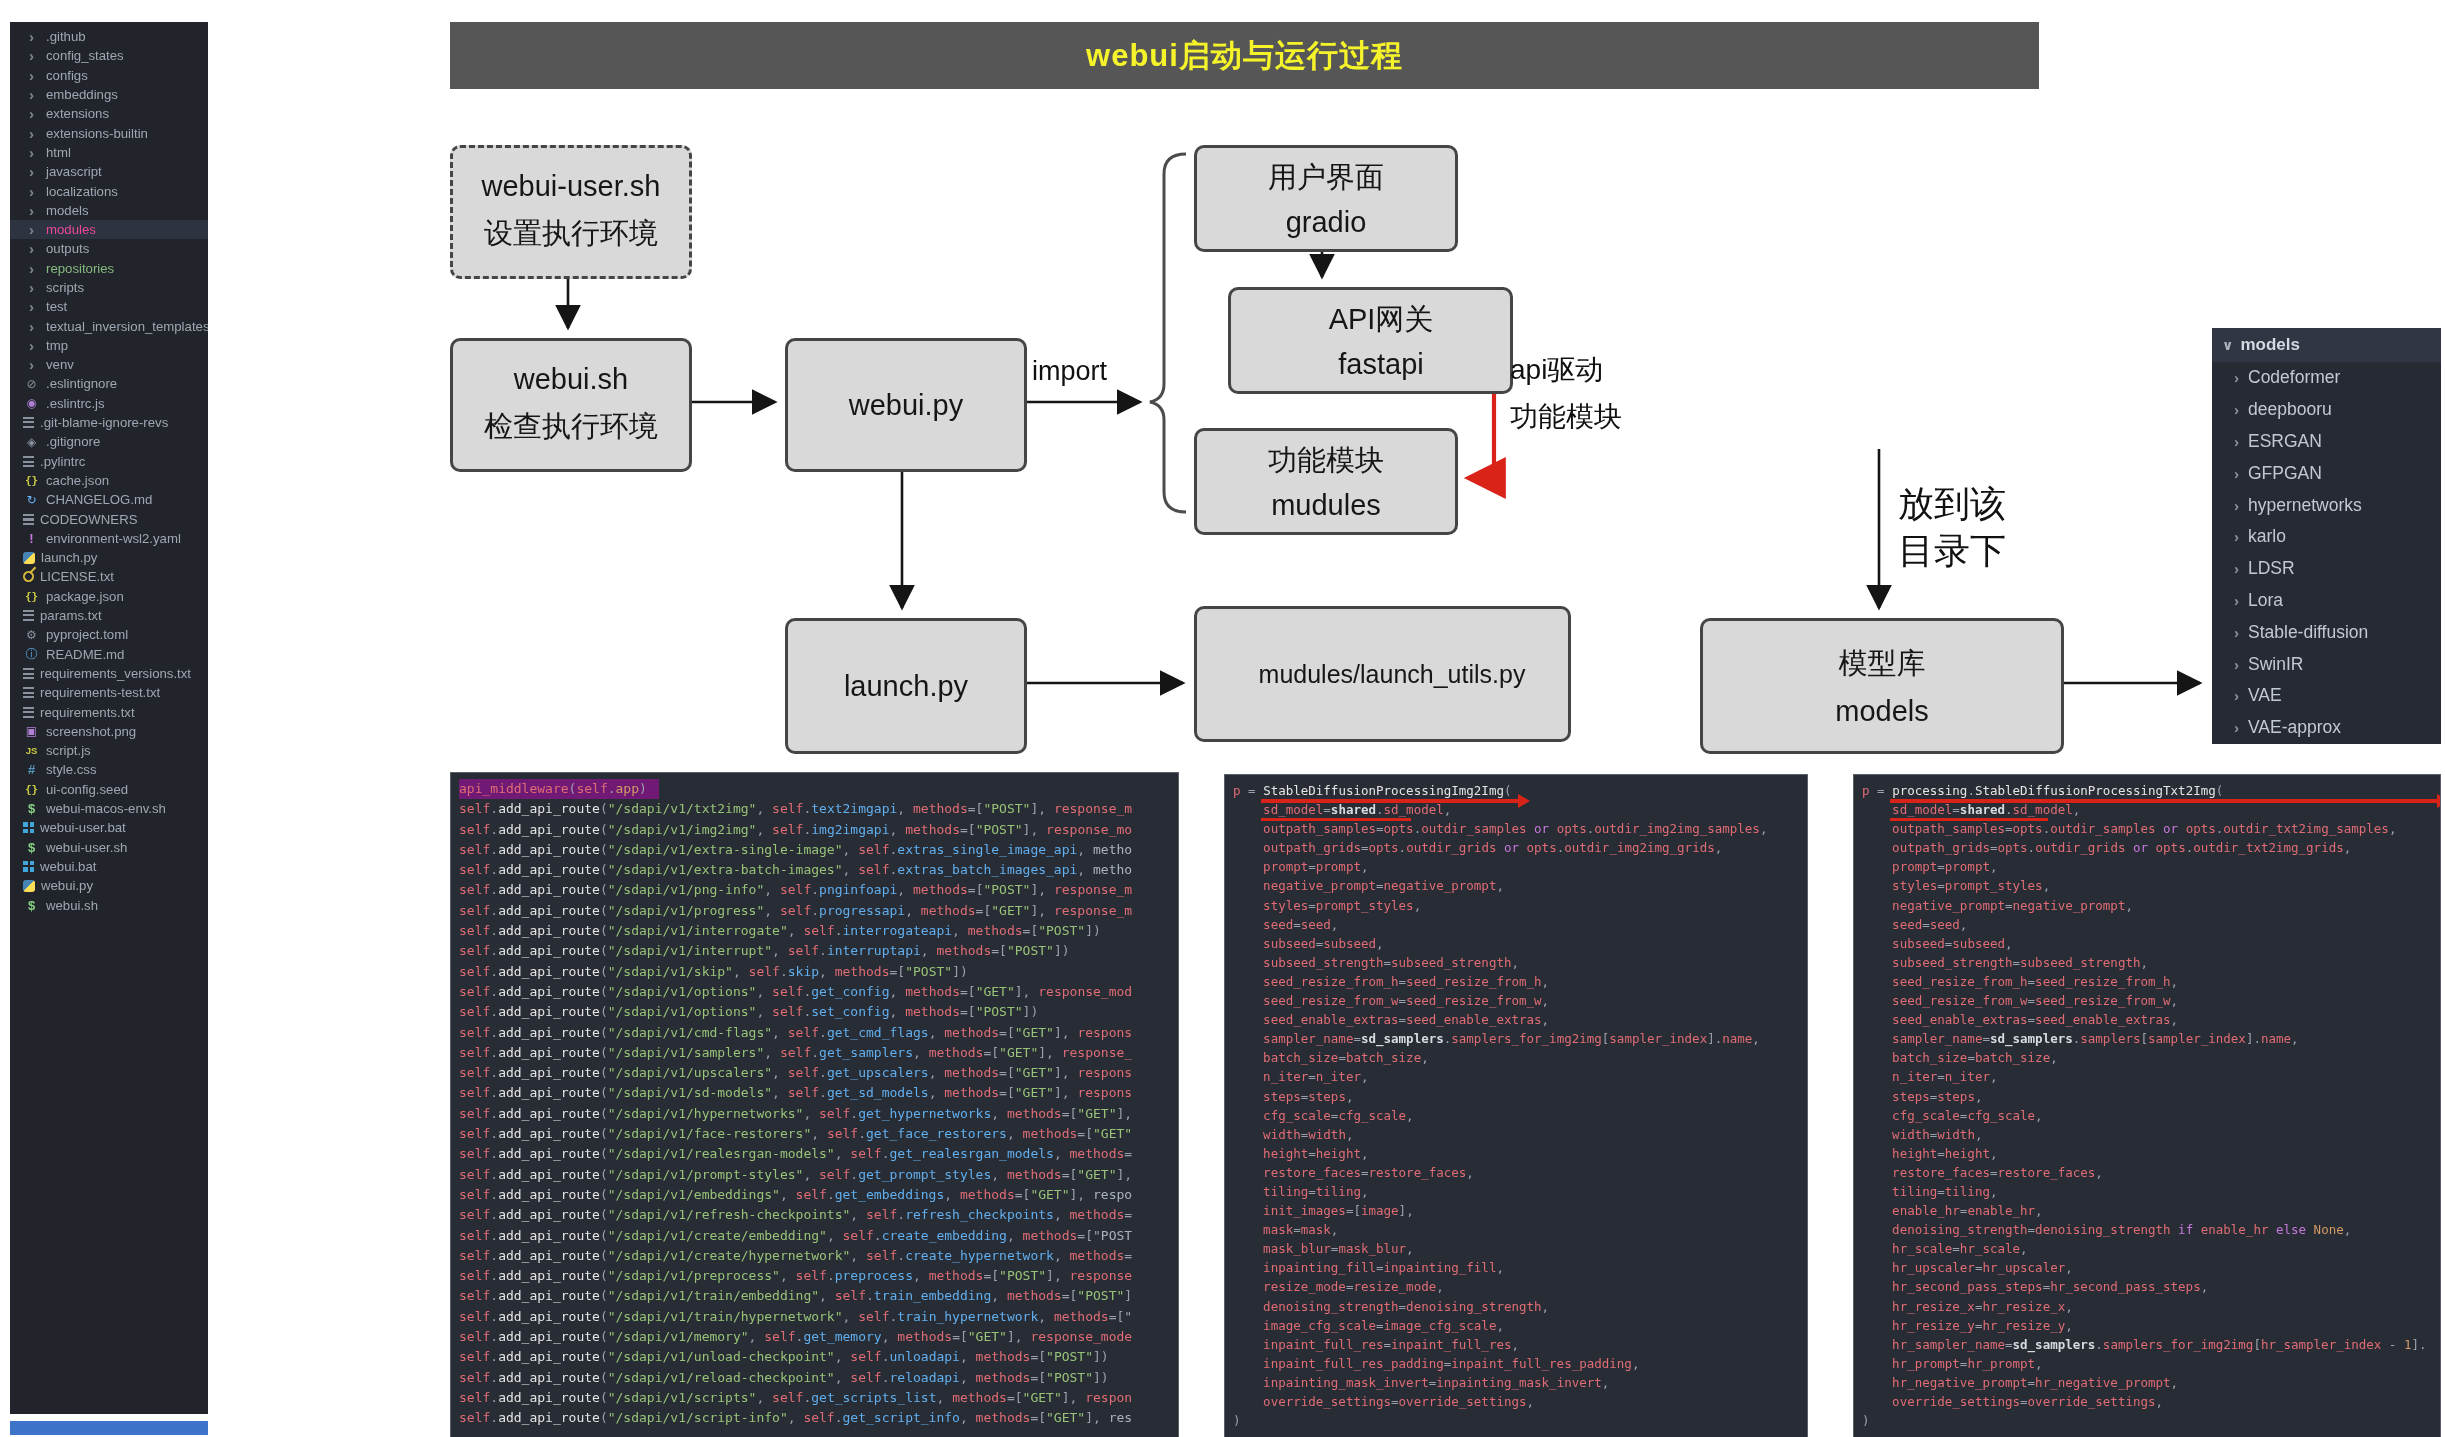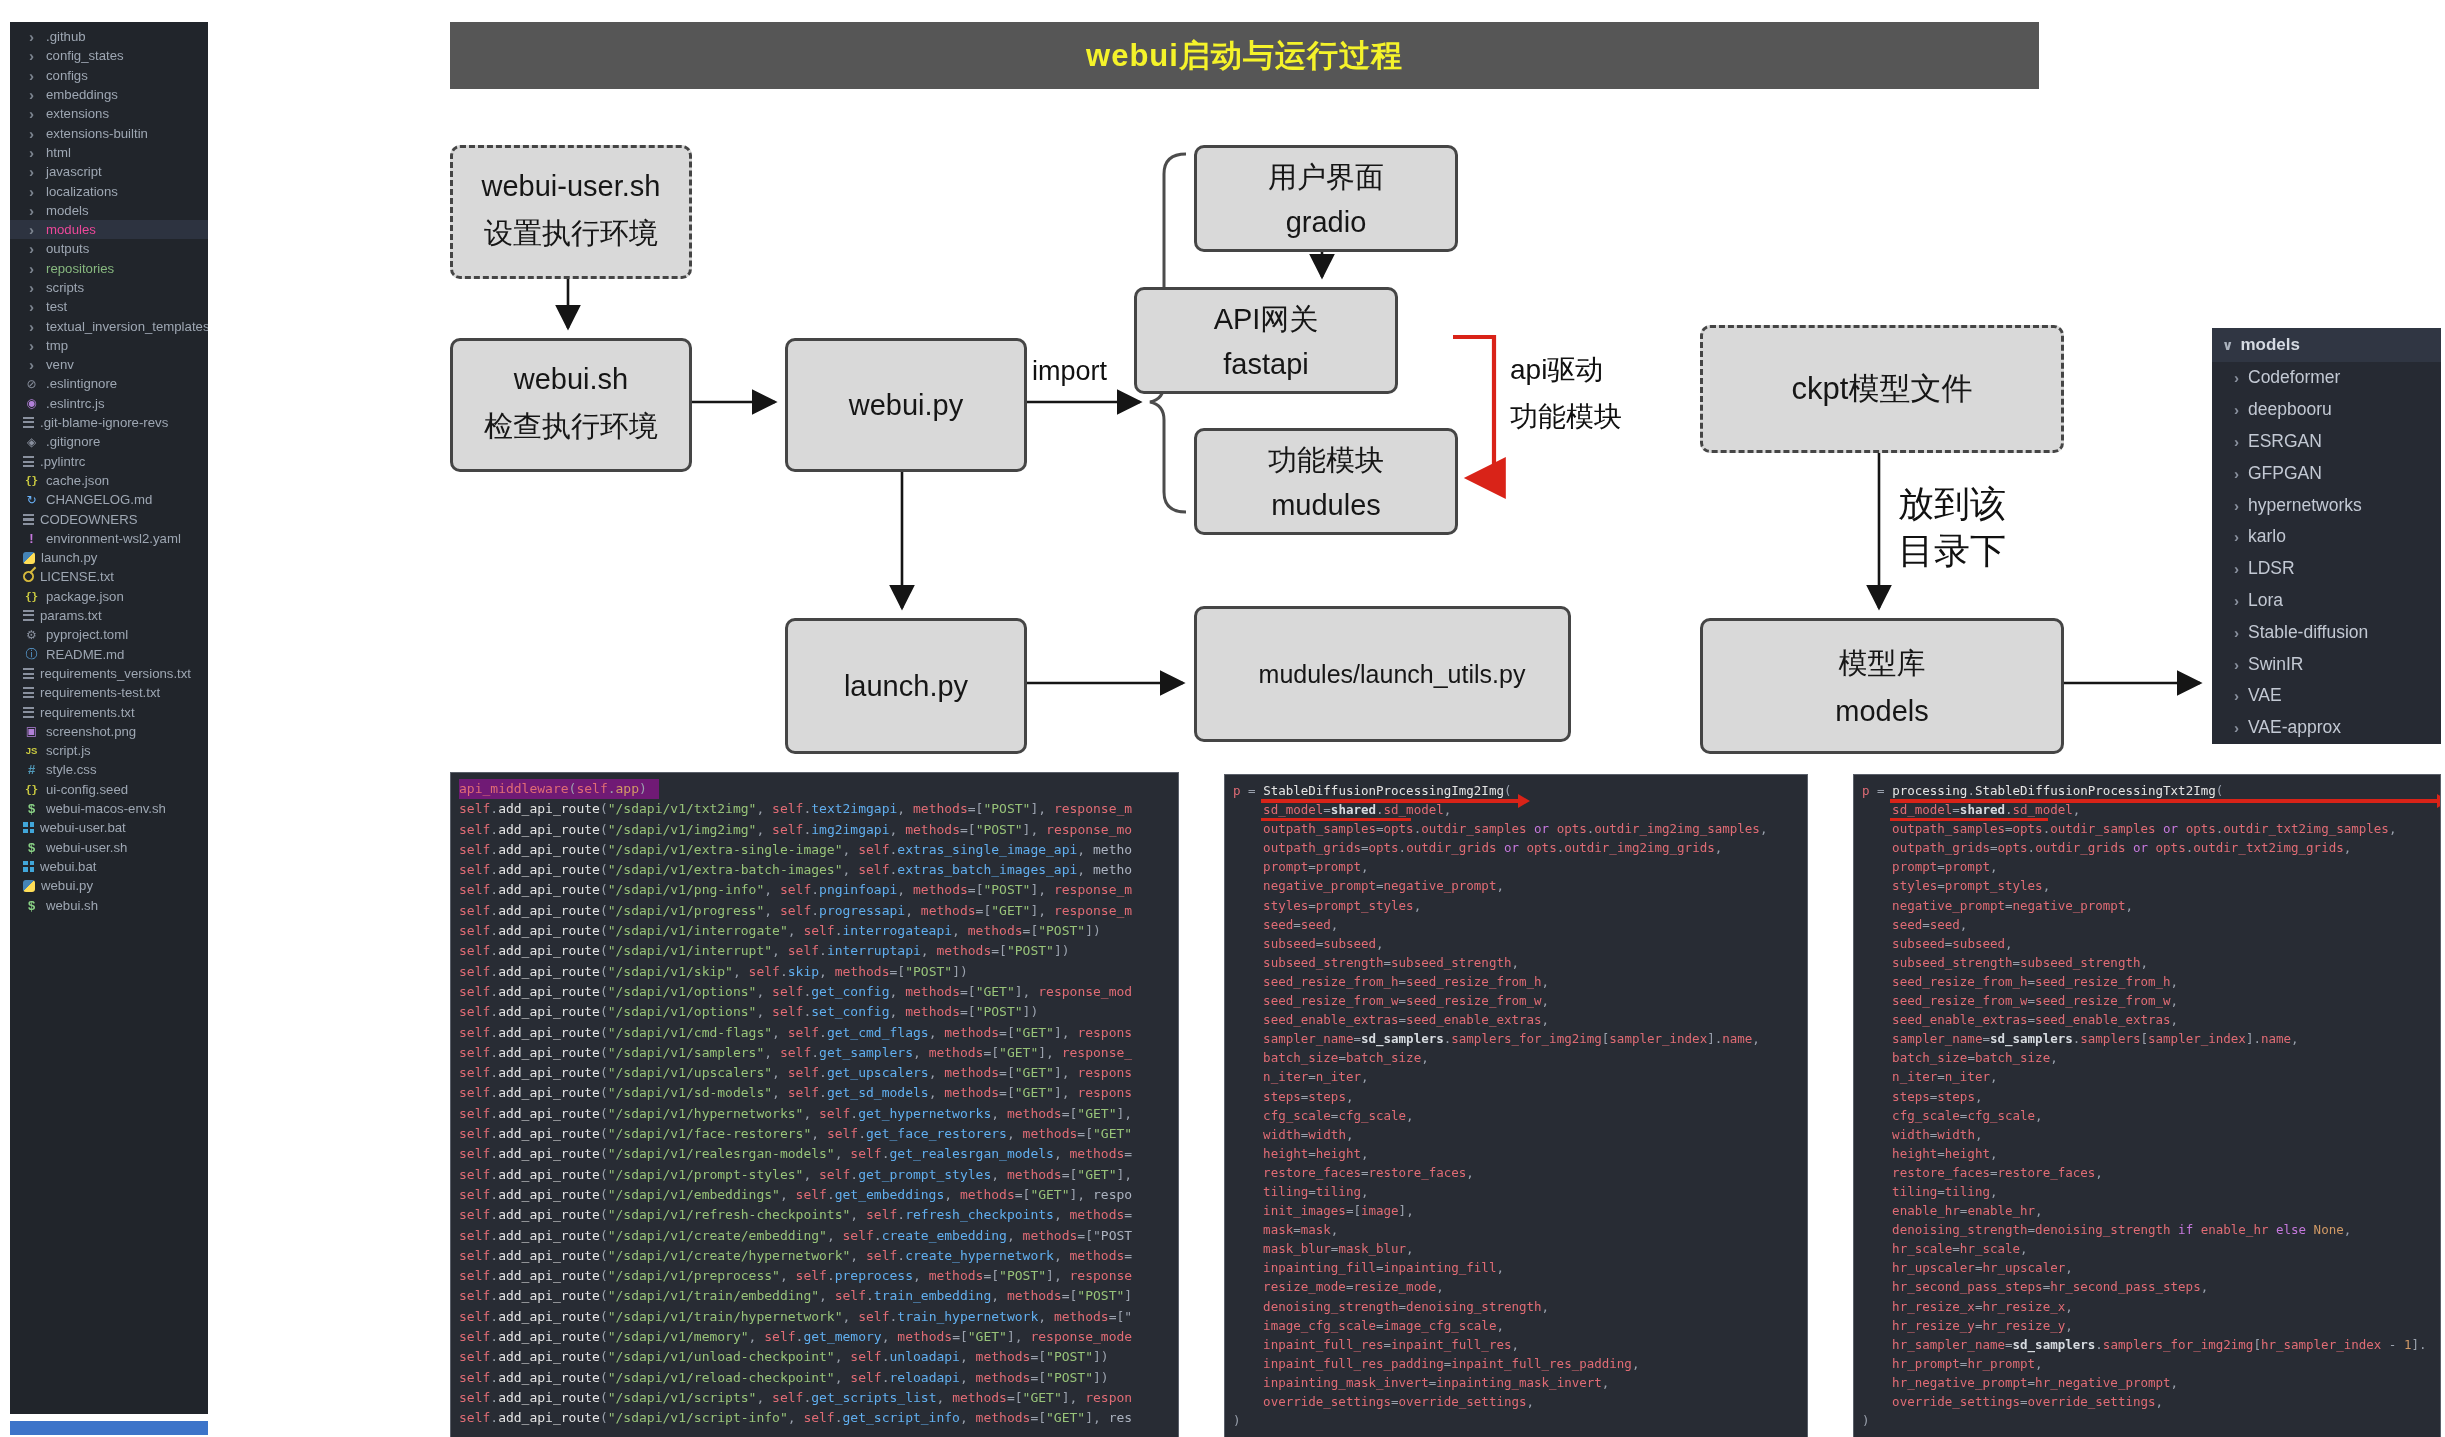--- a/index.html
+++ b/index.html
@@ -36,21 +36,21 @@
   .arr{stroke:#d92318;stroke-width:4.2;fill:none;marker-end:url(#mR);}
   .br{stroke:#4c4c4c;stroke-width:3;fill:none;}
   .fbox{position:absolute;background:#d9d9d9;border:3px solid #454545;border-radius:10px;
         display:flex;flex-direction:column;justify-content:center;align-items:center;gap:11px;
         font-size:29px;color:#161616;text-align:center;}
   .fbox.dashed{border-style:dashed;}
   #b-user{left:450px;top:145px;width:236px;height:128px;}
   #b-sh{left:450px;top:338px;width:236px;height:128px;}
   #b-py{left:785px;top:338px;width:236px;height:128px;}
   #b-gradio{left:1194px;top:145px;width:258px;height:101px;gap:8px;align-items:center;}
-  #b-fastapi{left:1134px;top:287px;width:258px;height:101px;gap:8px;}
+  #b-fastapi{left:1228px;top:287px;width:258px;height:101px;gap:8px;padding-left:21px;}
   #b-mud{left:1194px;top:428px;width:258px;height:101px;gap:8px;}
   #b-ckpt{left:1700px;top:325px;width:358px;height:122px;font-size:31px;}
   #b-mlib{left:1700px;top:618px;width:358px;height:130px;}
   #b-launch{left:785px;top:618px;width:236px;height:130px;}
   #b-lutils{left:1194px;top:606px;width:352px;height:130px;font-size:25px;padding-left:19px;}
   .lbl{position:absolute;color:#111;}
   #import-label{left:1032px;top:356px;font-size:27px;}
   #api-drive{left:1510px;top:346px;font-size:28px;line-height:47px;}
   #put-label{left:1898px;top:480px;font-size:36px;line-height:47px;}
 
@@ -316,23 +316,20 @@
     <span>用户界面</span>
     <span>gradio</span>
   </div>
   <div class="fbox" id="b-fastapi">
     <span>API网关</span>
     <span>fastapi</span>
   </div>
   <div class="fbox" id="b-mud">
     <span>功能模块</span>
     <span>mudules</span>
-  </div>
-  <div class="fbox dashed" id="b-ckpt">
-    <span>ckpt模型文件</span>
   </div>
   <div class="fbox" id="b-mlib">
     <span>模型库</span>
     <span>models</span>
   </div>
   <div class="fbox" id="b-launch">
     <span>launch.py</span>
   </div>
   <div class="fbox" id="b-lutils">
     <span>mudules/launch_utils.py</span>

